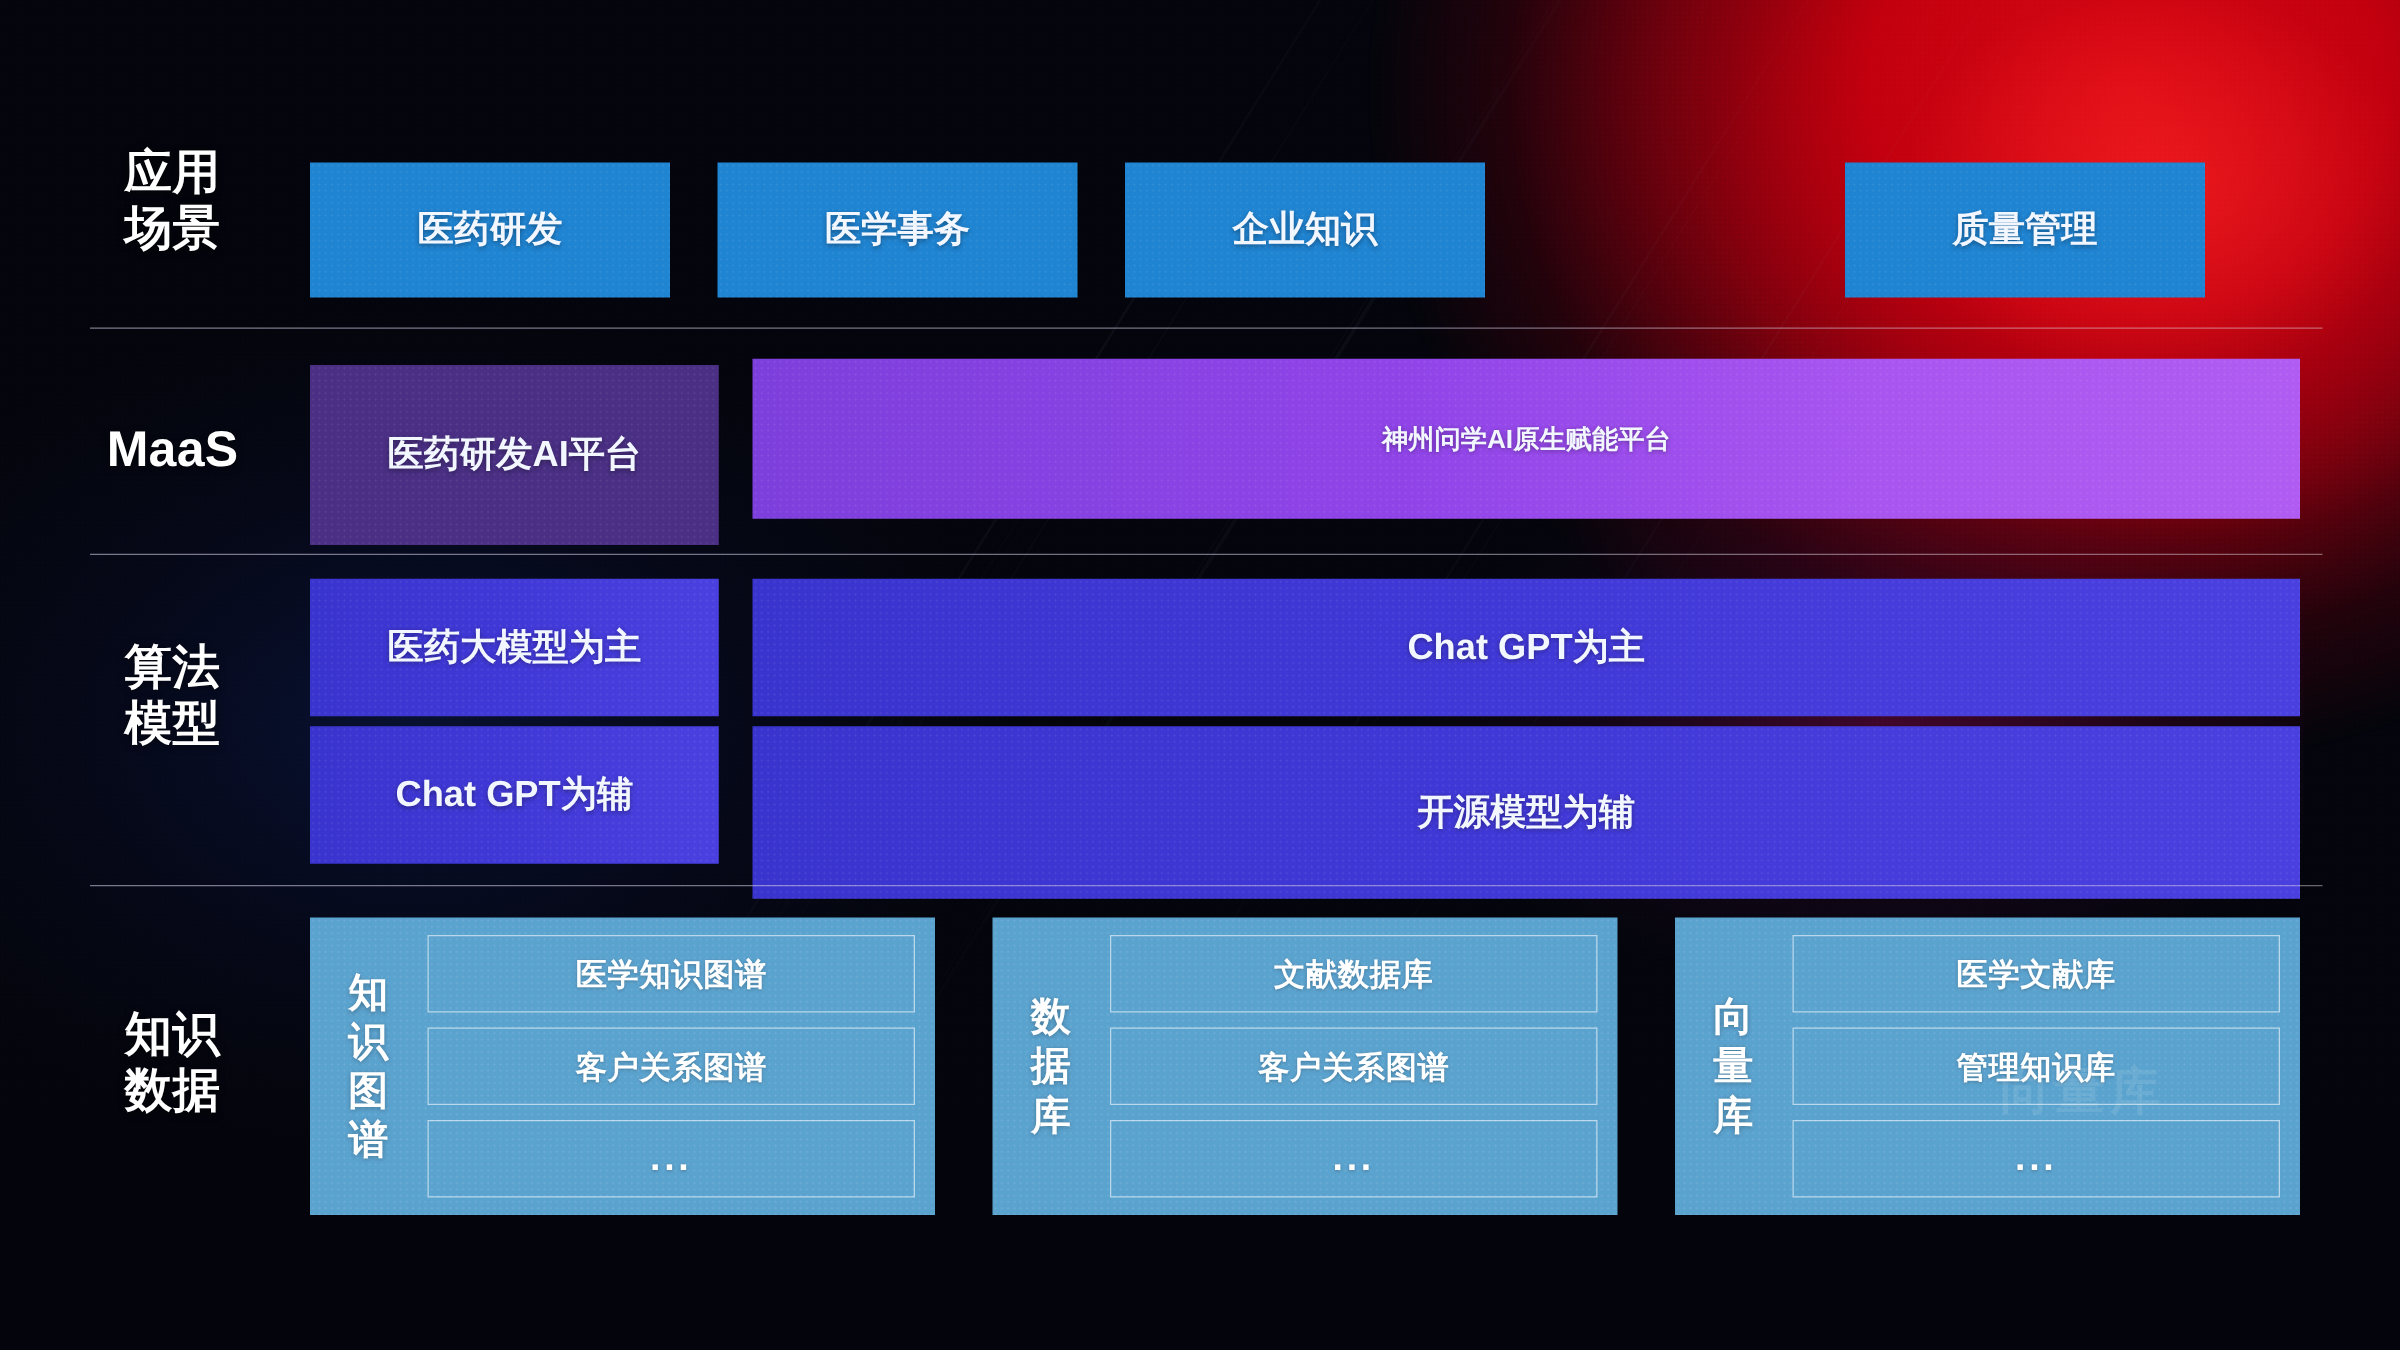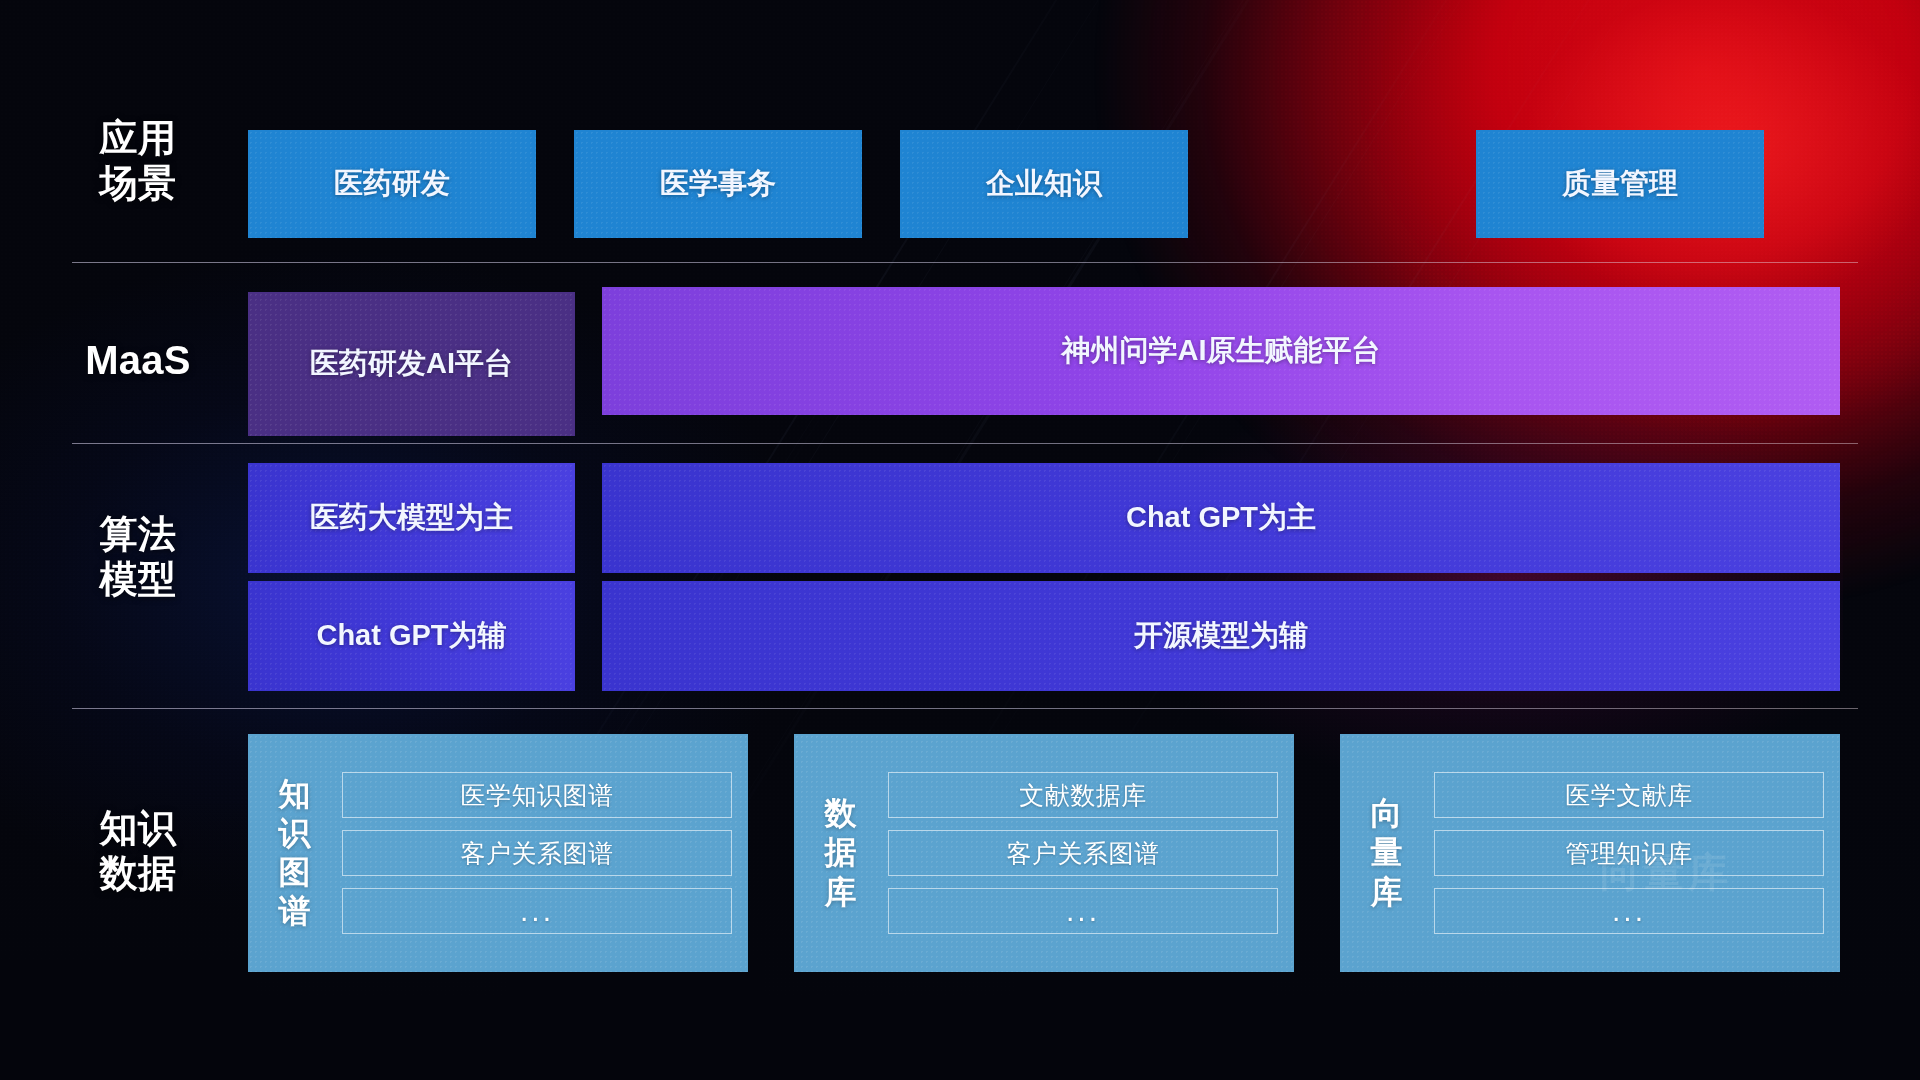--- a/index.html
+++ b/index.html
@@ -83,21 +83,21 @@
     background-size:5px 5px;
   }
 
   .app-box   { background-color:#1f84d2; font-size:29px; }
   .maas-left { background-color:#4a2f84; font-size:29px; }
   .maas-right{
     background-image:
       radial-gradient(rgba(255,255,255,0.07) 1px, transparent 1px),
       linear-gradient(to right, #7d3fdc 0%, #9044e8 42%, #a855f0 72%, #b05cf2 100%);
     background-size:5px 5px, 100% 100%;
-    font-size:29px;
+    font-size:21px;
   }
   .algo-box {
     background-image:
       radial-gradient(rgba(255,255,255,0.07) 1px, transparent 1px),
       linear-gradient(to right, #3a34cf 0%, #4038d6 45%, #4a40e0 100%);
     background-size:5px 5px, 100% 100%;
     font-size:29px;
   }
 
   
@@ -113,24 +113,24 @@
   .kpanel .ktitle {
     width:66px; flex:0 0 66px;
     color:#ffffff; font-weight:bold; font-size:32px;
     line-height:1.22; text-align:center;
     letter-spacing:1px;
     text-shadow:0 1px 4px rgba(0,0,0,0.28);
     white-space:pre-line;
   }
   .kpanel .kitems { flex:1; display:flex; flex-direction:column; gap:12px; margin-left:14px; }
   .kitem {
-    height:46px;
+    height:62px;
     border:1px solid rgba(255,255,255,0.58);
     display:flex; align-items:center; justify-content:center;
-    color:#ffffff; font-weight:normal; font-size:25px;
+    color:#ffffff; font-weight:bold; font-size:25px;
     letter-spacing:0.5px;
     text-shadow:0 1px 3px rgba(0,0,0,0.25);
   }
   .kitem.ellipsis { font-size:30px; letter-spacing:3px; }
 
   .watermark {
     position:absolute;
     color:rgba(255,255,255,0.10);
     font-size:40px; font-weight:bold; letter-spacing:4px;
     pointer-events:none;
@@ -179,21 +179,21 @@
 
   <div class="divider" style="top:443px;"></div>
 
   <div class="rowlabel cn" style="top:512px;">算法
 模型</div>
 
   <div class="box algo-box" style="left:248px; top:463px; width:327px; height:110px;">医药大模型为主</div>
   <div class="box algo-box" style="left:602px; top:463px; width:1238px; height:110px;">Chat GPT为主</div>
 
   <div class="box algo-box" style="left:248px; top:581px; width:327px; height:110px;">Chat GPT为辅</div>
-  <div class="box algo-box" style="left:602px; top:581px; width:1238px; height:110px;">开源模型为辅</div>
+  <div class="box algo-box" style="left:602px; top:581px; width:1238px; height:138px;">开源模型为辅</div>
 
   <div class="divider" style="top:708px;"></div>
 
   <div class="rowlabel cn" style="top:806px;">知识
 数据</div>
 
   <div class="kpanel" style="left:248px; top:734px; width:500px; height:238px;">
     <div class="ktitle">知
 识
 图

